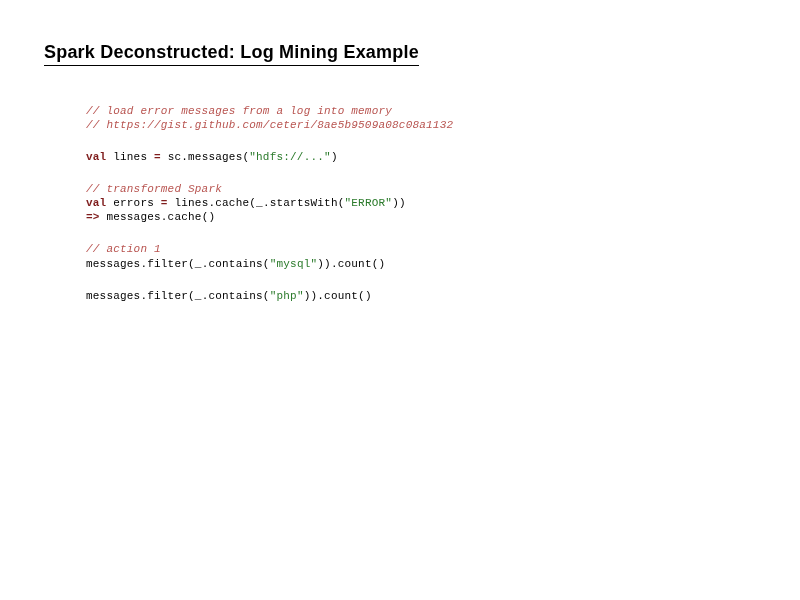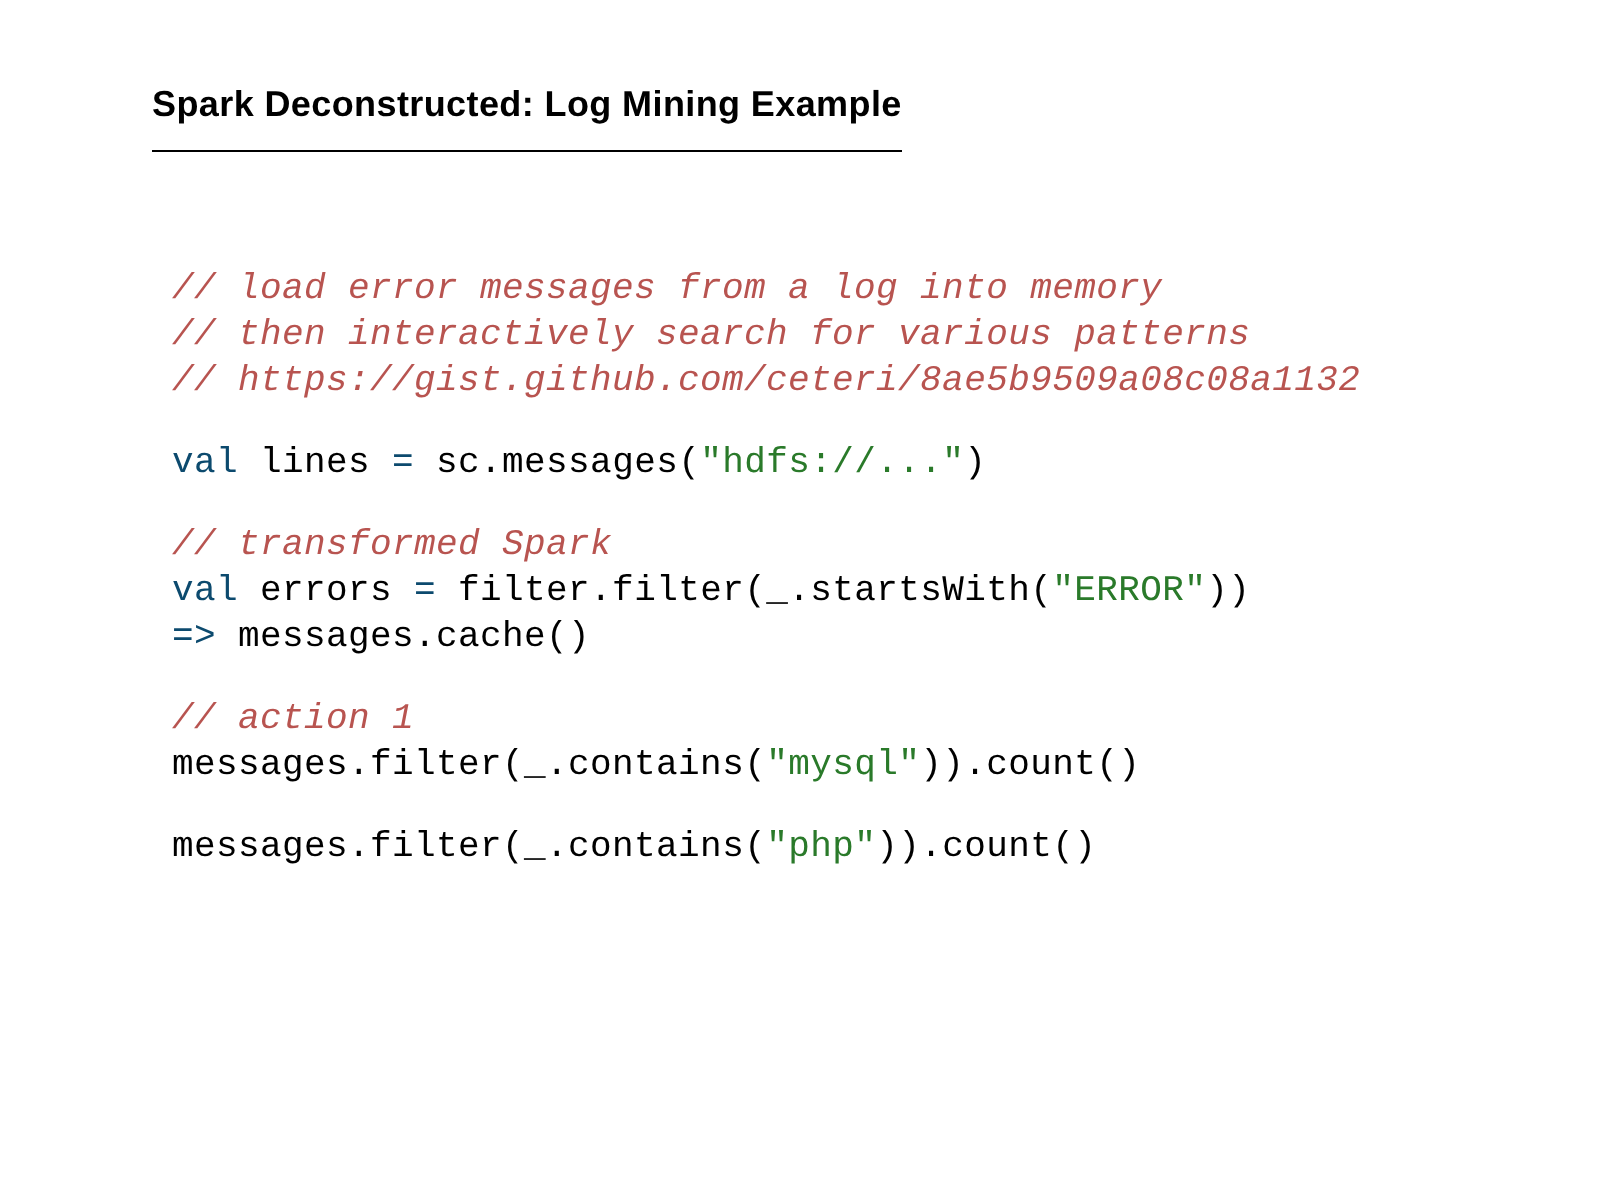--- a/index.html
+++ b/index.html
@@ -12,62 +12,59 @@
   }
   .slide {
     padding: 42px 44px 0 44px;
   }
   .title {
     font-size: 18px;
     font-weight: bold;
     color: #000;
     border-bottom: 1.5px solid #000;
     display: inline-block;
-    padding-bottom: 12px;
+    padding-bottom: 2px;
     margin-bottom: 38px;
     letter-spacing: 0.2px;
-    margin-left: 32px;
   }
   .code-block {
     margin-left: 42px;
     font-family: "Courier New", Courier, monospace;
-    font-size: 18px;
+    font-size: 11px;
     line-height: 1.28;
     letter-spacing: 0.2px;
-    margin-top: 20px;
   }
   .code-block p { white-space: pre; }
   .comment { color: #b85450; font-style: italic; }
-  .kw { font-weight: normal; color: #0c4a6e; }
+  .kw { font-weight: bold; color: #7f1d1d; }
   .paren { color: #000; }
   .num { color: #c05050; }
   .str { color: #2a7a2a; }
   .spacer { height: 18px; }
 </style>
 </head>
 <body>
 
 <div class="slide">
   <div class="title">
     <span>Spark Deconstructed:</span><span> Log Mining Example</span>
   </div>
 
   <div class="code-block">
     <p class="comment">// load error messages from a log into memory</p>
-    <p class="comment">// then interactively search for various patterns</p>
     <p class="comment">// https://gist.github.com/ceteri/8ae5b9509a08c08a1132</p>
 
     <div class="spacer"></div>
 
     <p><span class="kw">val</span><span> lines </span><span class="kw">=</span><span> sc.messages</span><span class="paren">(</span><span class="str">"hdfs://..."</span><span class="paren">)</span></p>
 
     <div class="spacer"></div>
 
     <p class="comment">// transformed Spark</p>
-    <p><span class="kw">val</span><span> errors </span><span class="kw">=</span><span> filter.filter</span><span class="paren">(</span><span>_.startsWith</span><span class="paren">(</span><span class="str">"ERROR"</span><span class="paren">))</span></p>
+    <p><span class="kw">val</span><span> errors </span><span class="kw">=</span><span> lines.cache</span><span class="paren">(</span><span>_.startsWith</span><span class="paren">(</span><span class="str">"ERROR"</span><span class="paren">))</span></p>
     <p><span class="kw">=&gt;</span><span> messages.cache</span><span class="paren">()</span></p>
 
     <div class="spacer"></div>
 
     <p class="comment">// action 1</p>
     <p><span>messages.filter</span><span class="paren">(</span><span>_.contains</span><span class="paren">(</span><span class="str">"mysql"</span><span class="paren">)).</span><span>count</span><span class="paren">()</span></p>
 
     <div class="spacer"></div>
 
     <p><span>messages.filter</span><span class="paren">(</span><span>_.contains</span><span class="paren">(</span><span class="str">"php"</span><span class="paren">)).</span><span>count</span><span class="paren">()</span></p>

